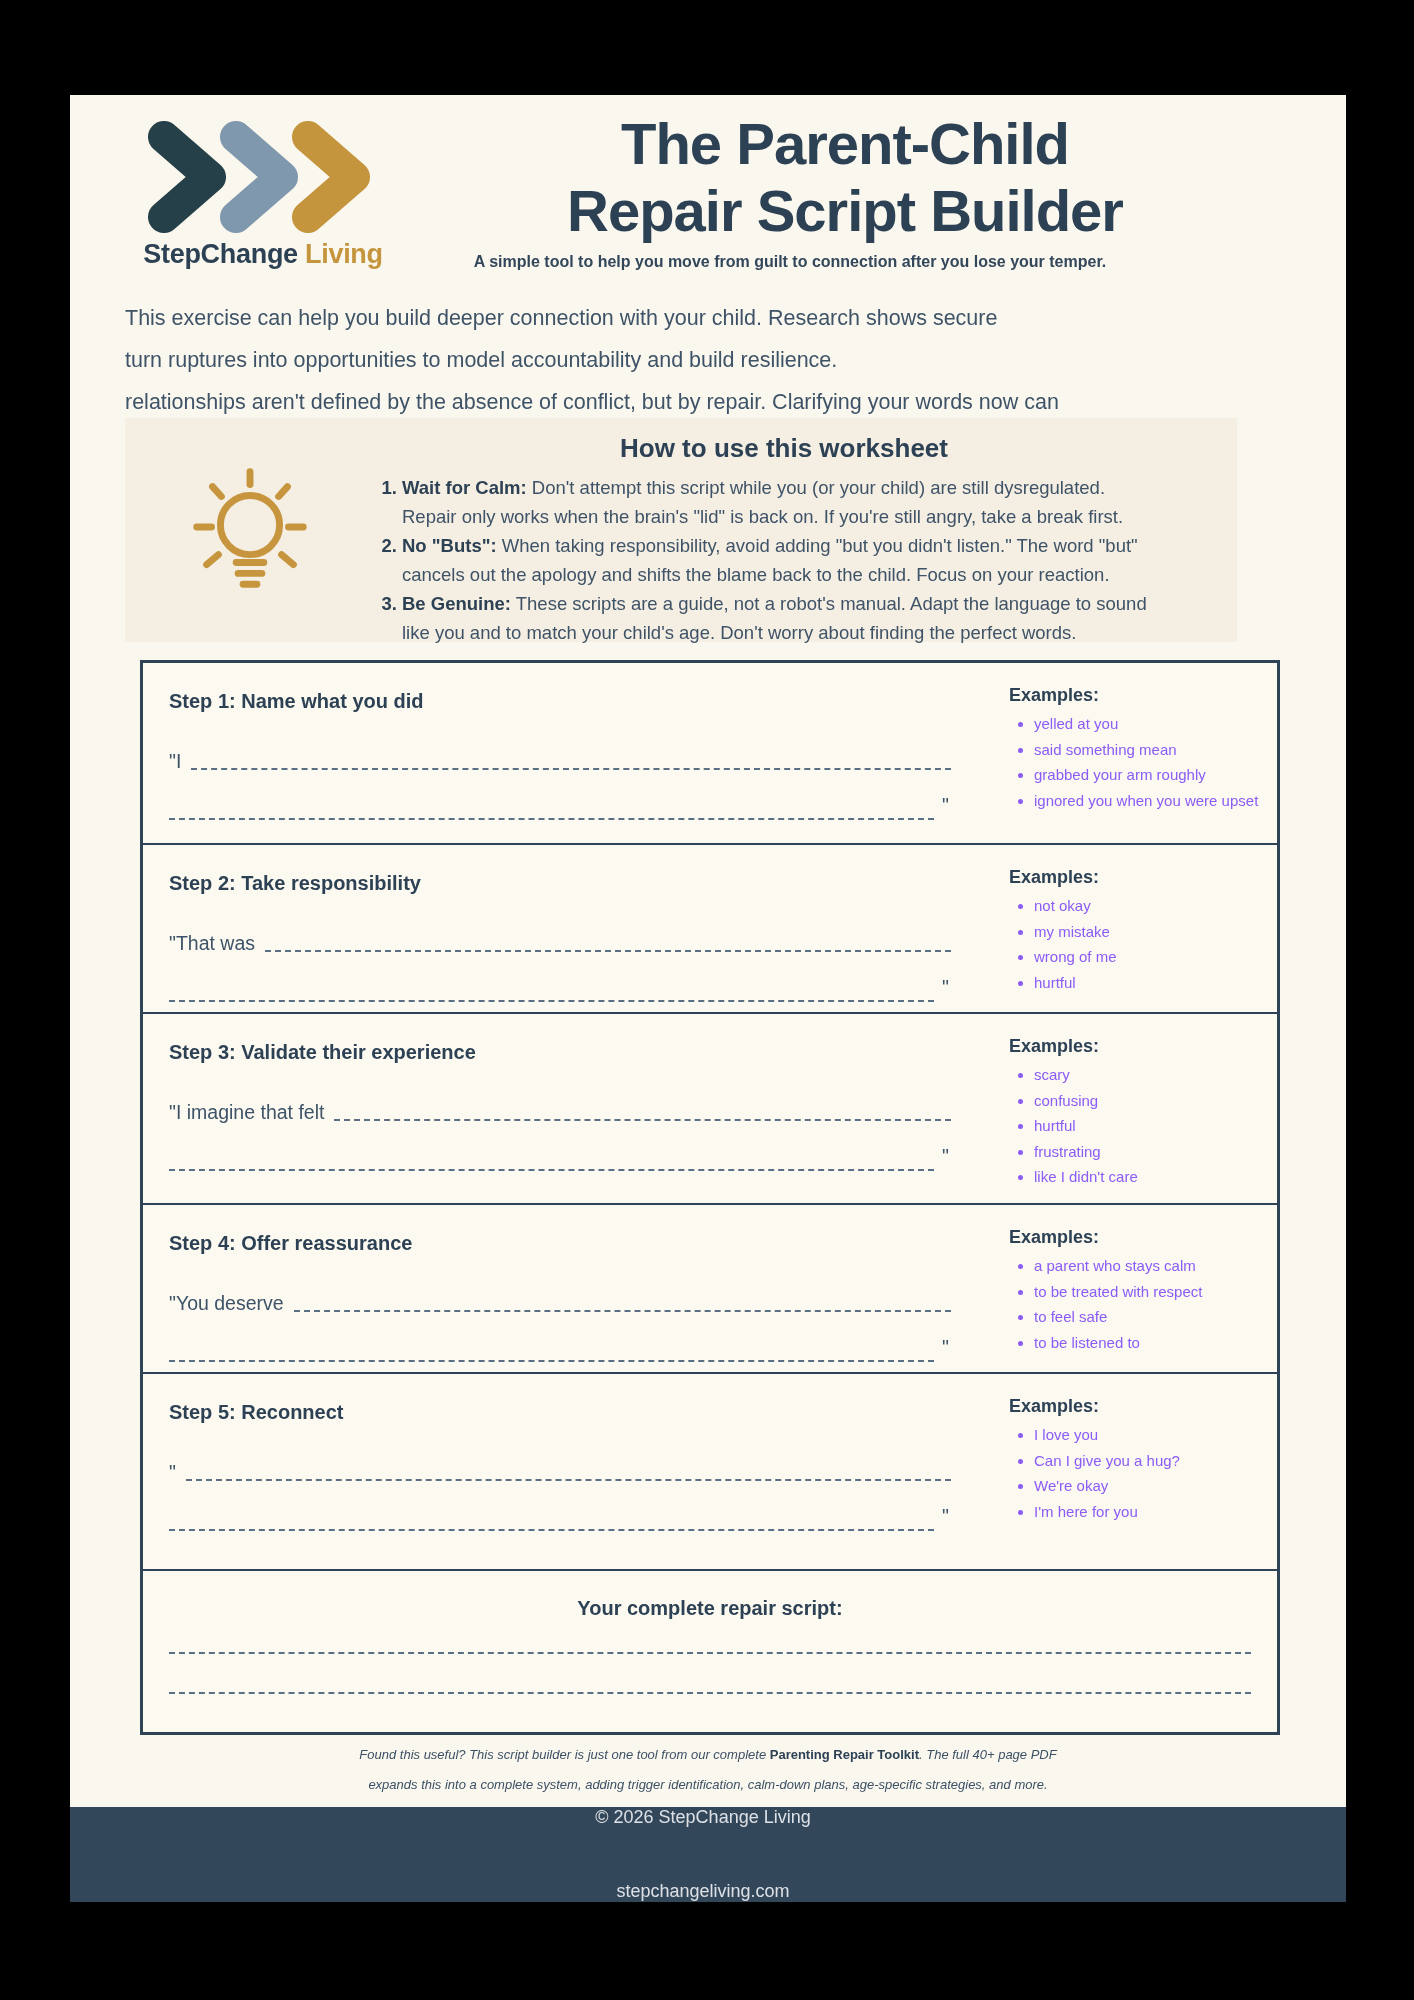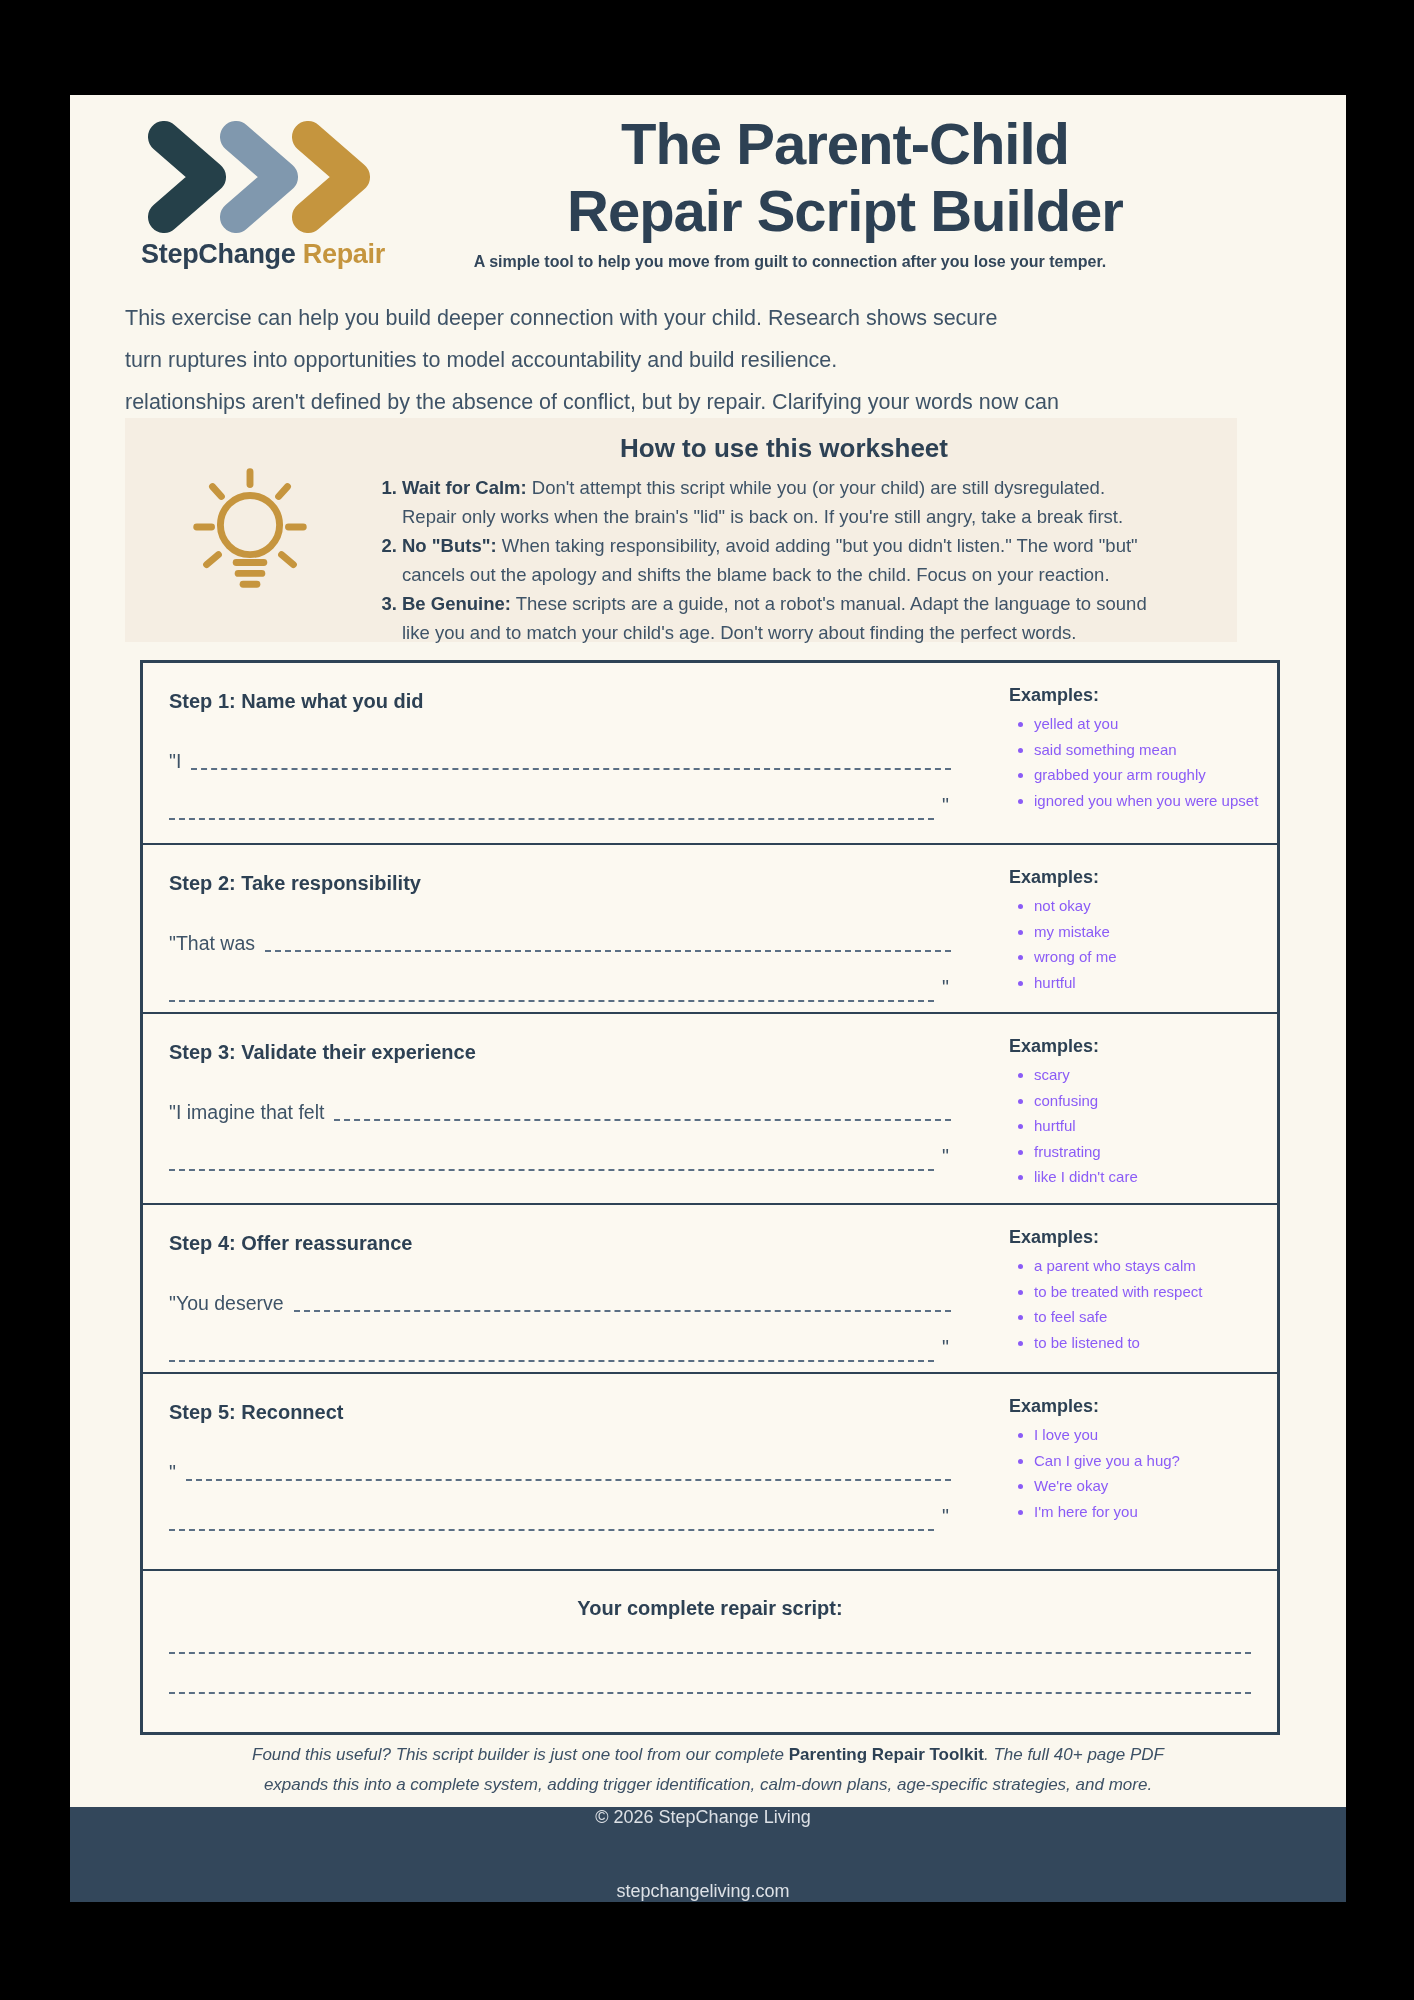--- a/index.html
+++ b/index.html
@@ -56,39 +56,39 @@
   .examples ul { margin:7px 0 0 0; padding-left:25px; font-size:15px; line-height:22.5px; color:#8b5cf6; }
   .examples li { margin-bottom:3px; }
 
   .final-row { flex:1; padding:26px 26px 0 26px; overflow:hidden;text-align:center; }
   .complete-title { font-size:20px; font-weight:800; color:#2d4154; }
   .script-line { border-bottom:2px dashed #5b6f84; height:40px; }
   .script-line:first-of-type { height:34px; }
 
   
   .footer-note { position:absolute; left:0; top:1645px; width:100%; text-align:center;
-                 font-style:italic; font-size:17px; line-height:30px; color:#3c5065; }
+                 font-style:italic; font-size:13px; line-height:30px; color:#3c5065; }
   .footer-note b { font-style:normal; color:#2d4154; }
   .footer-bar { position:absolute; left:0; top:1712px; width:100%; height:95px; background:#33475b;
                 display:flex; align-items:center; justify-content:space-between;
                 padding:0 76px 0 66px; color:#dde1e6; font-size:18px;flex-direction:column; }
 </style>
 </head>
 <body>
 
 <div class="page">
 
   <div class="logo-block">
     <svg viewBox="0 0 230 112" width="230" height="112">
       <path d="M16,16 L62,56 L16,96" fill="none" stroke="#254049" stroke-width="32" stroke-linecap="round" stroke-linejoin="round"></path>
       <path d="M88,16 L134,56 L88,96" fill="none" stroke="#8098ae" stroke-width="32" stroke-linecap="round" stroke-linejoin="round"></path>
       <path d="M160,16 L206,56 L160,96" fill="none" stroke="#c5953e" stroke-width="32" stroke-linecap="round" stroke-linejoin="round"></path>
     </svg>
   </div>
-  <div class="brand"><span>StepChange</span> <span class="living">Repair</span></div>
+  <div class="brand"><span>StepChange</span> <span class="living">Living</span></div>
 
   <h1 class="page-title">
     <div>The Parent-Child</div>
     <div>Repair Script Builder</div>
   </h1>
   <div class="subtitle">A simple tool to help you move from guilt to connection after you lose your temper.</div>
 
   <div class="intro">
     <div>This exercise can help you build deeper connection with your child. Research shows secure</div>
     <div>turn ruptures into opportunities to model accountability and build resilience.</div>

